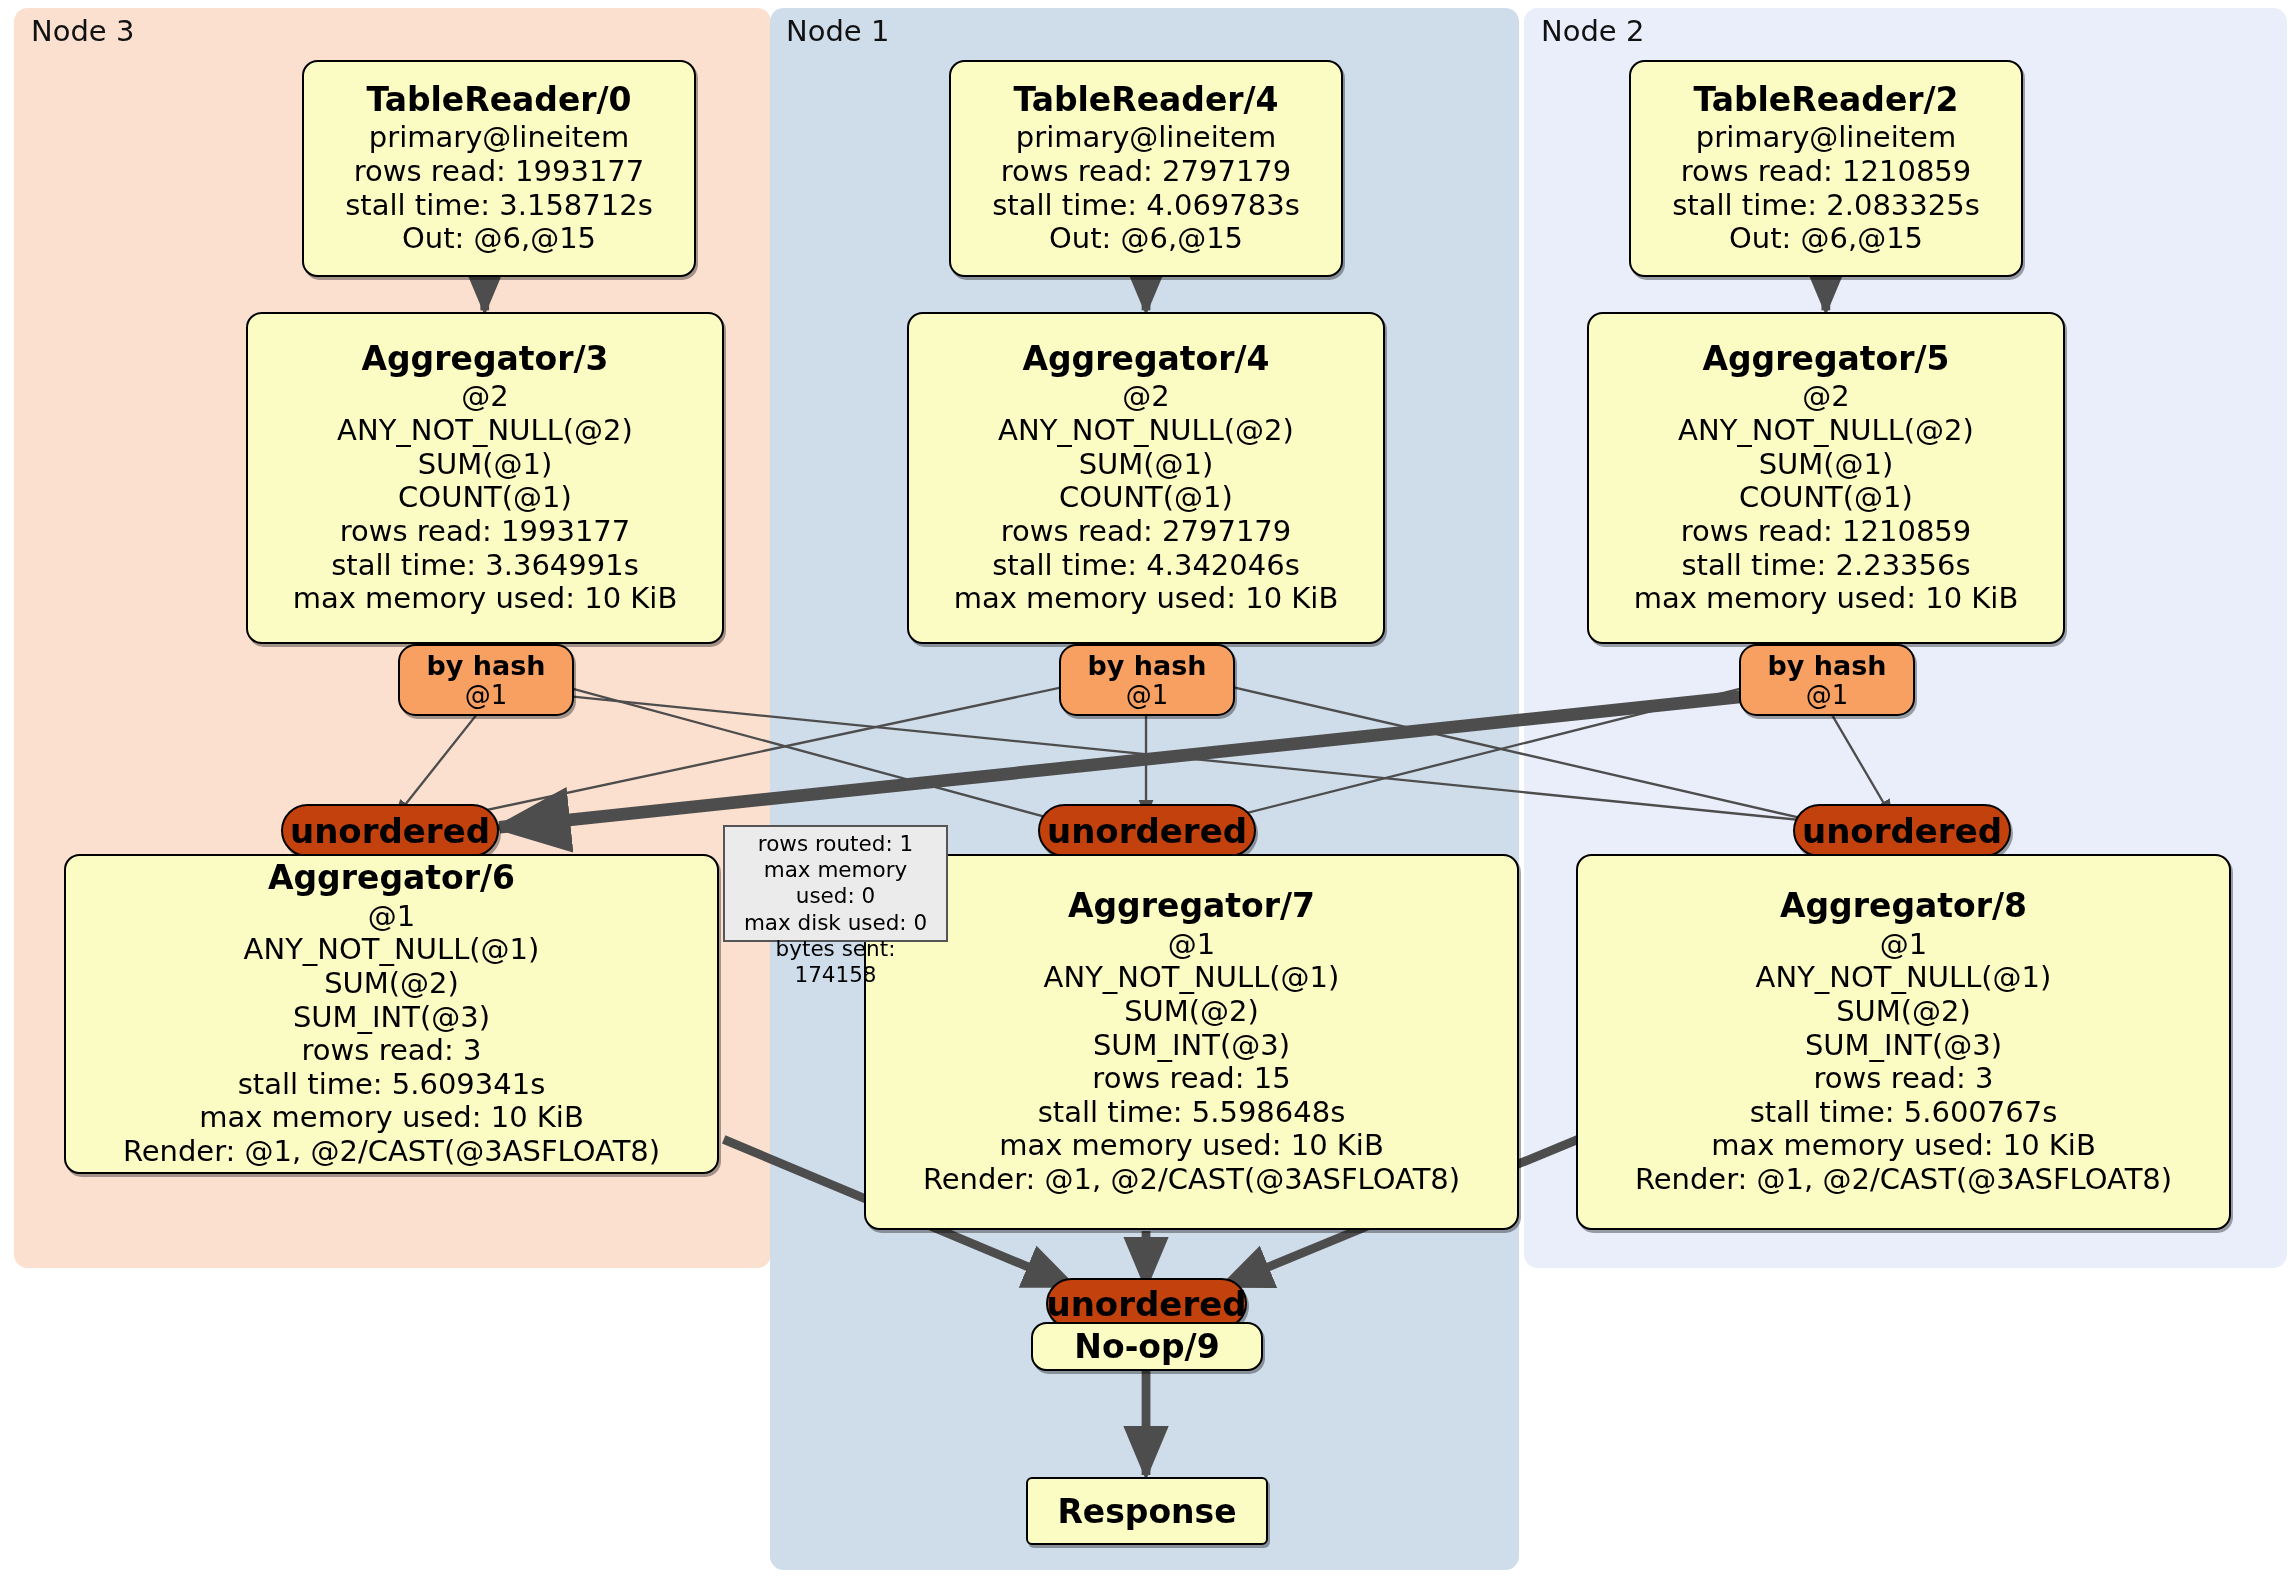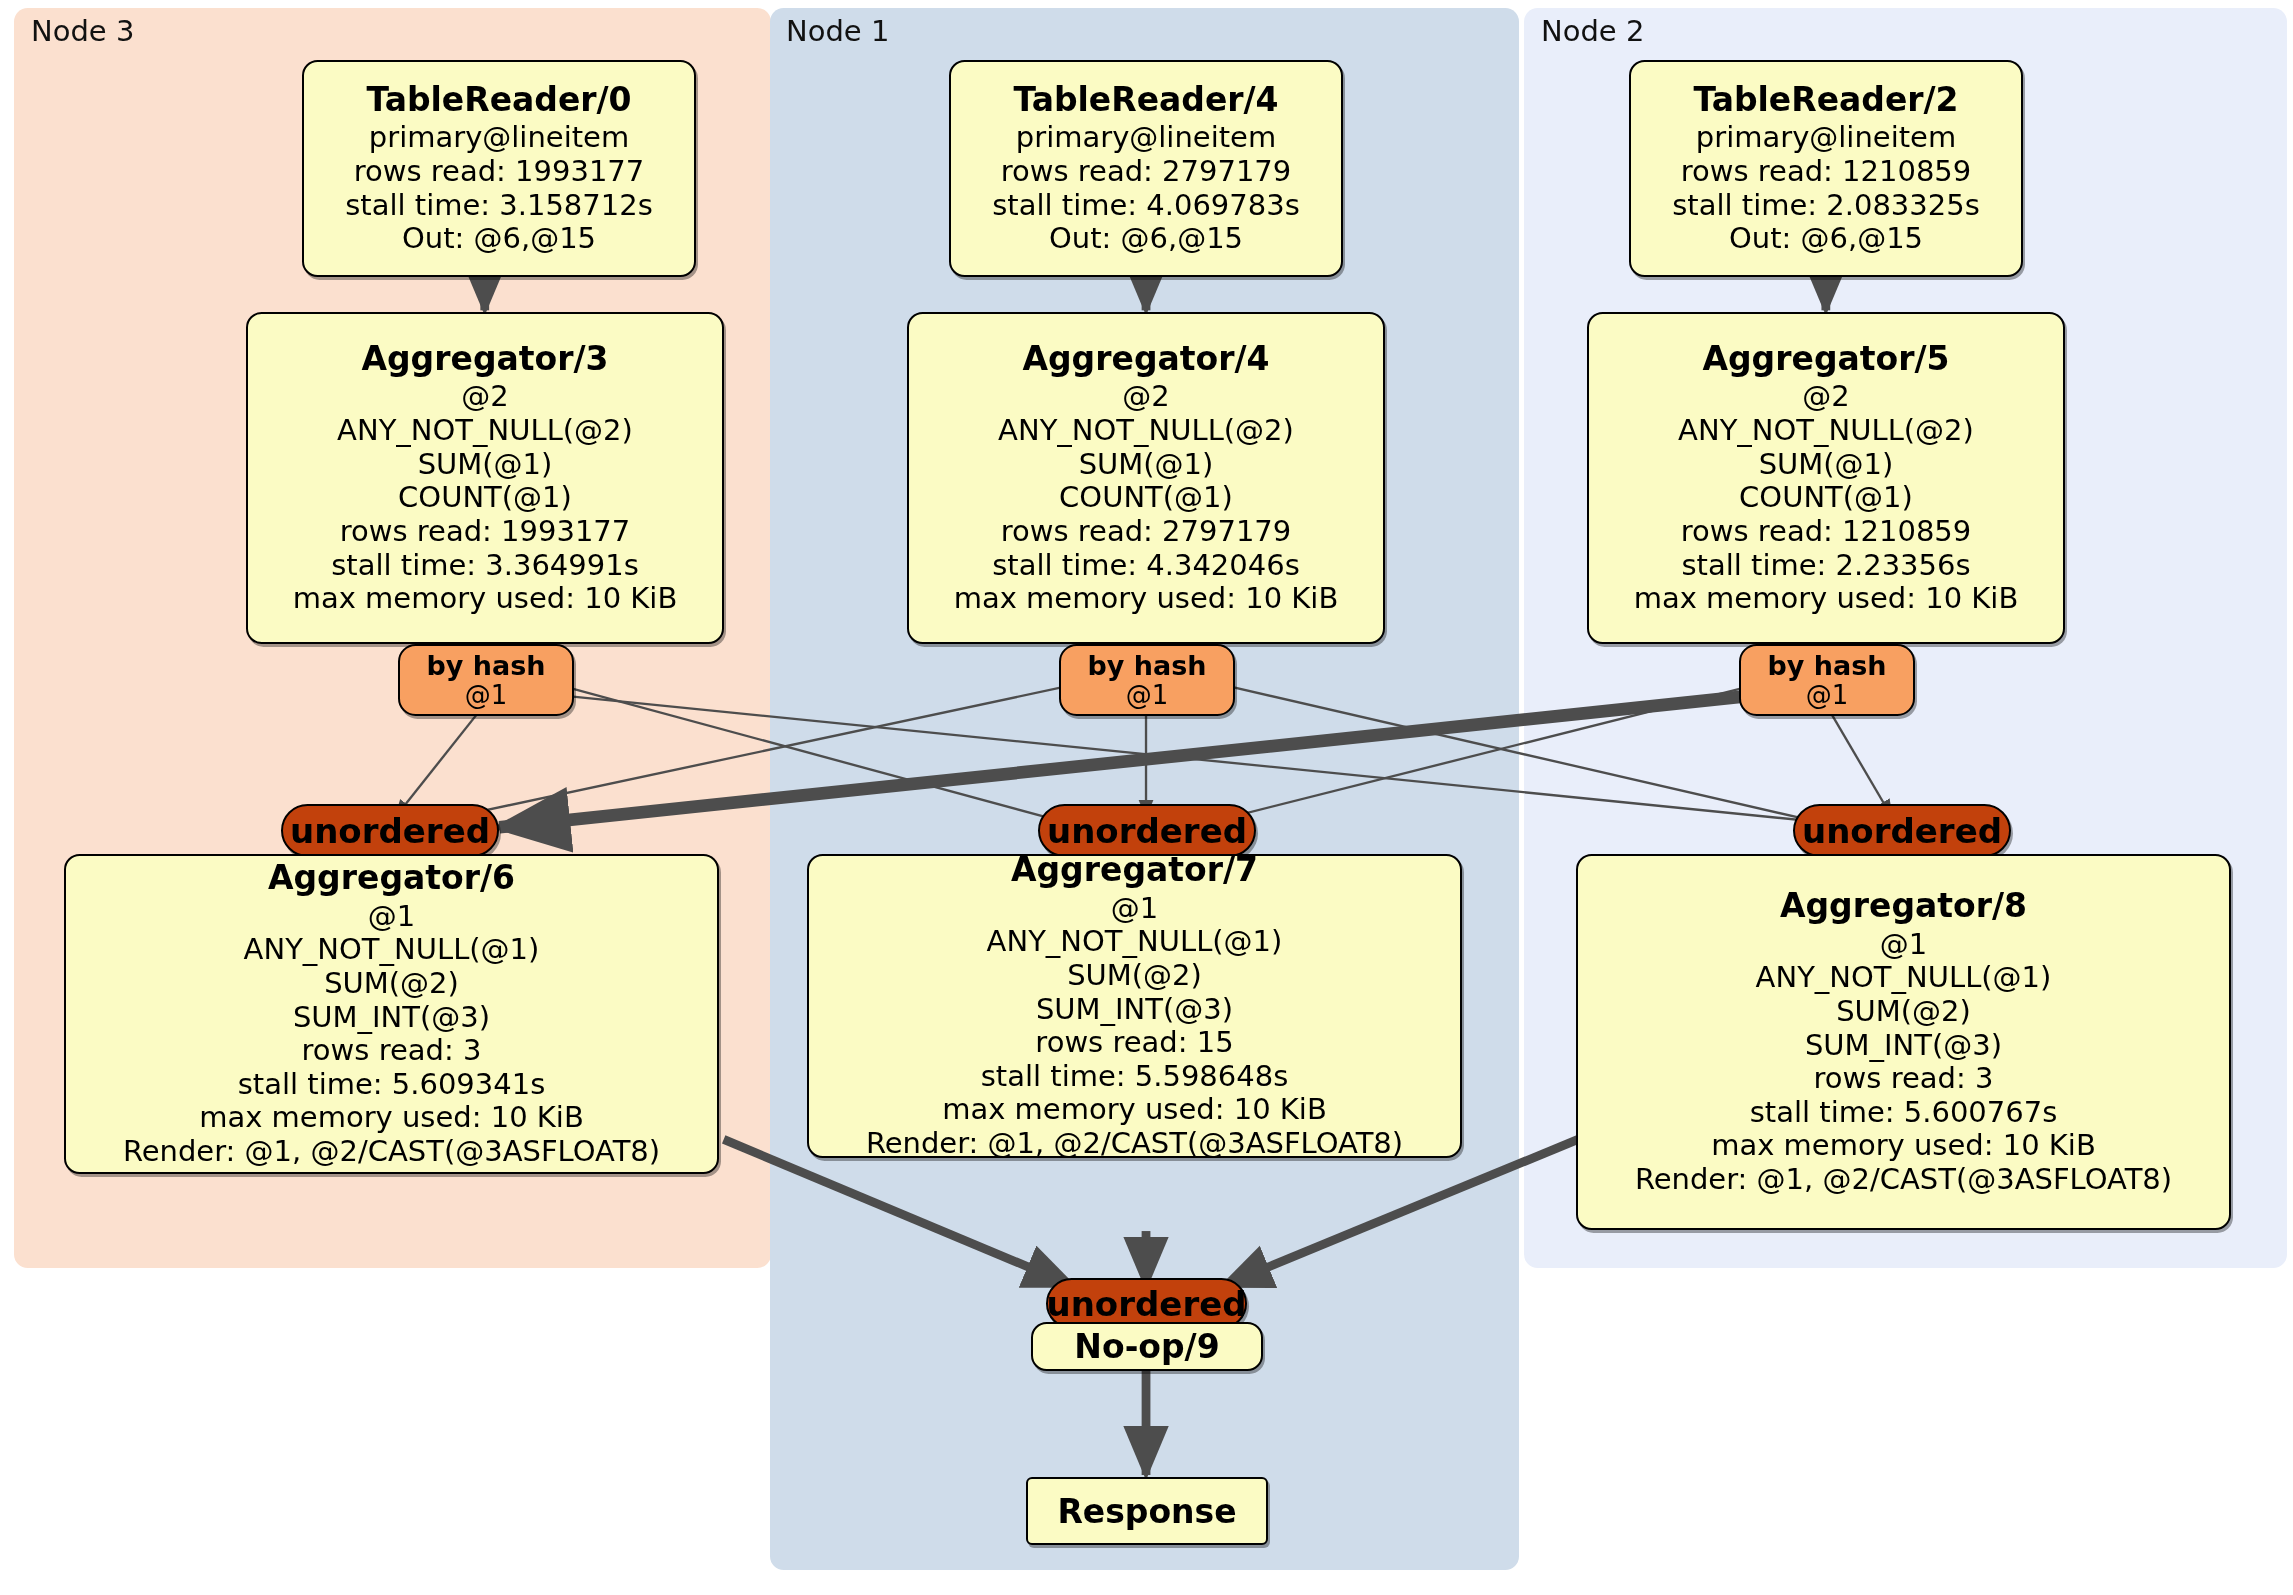--- a/index.html
+++ b/index.html
@@ -143,32 +143,38 @@
 
   <div class="pill byhash" style="left:1059px;top:632px;width:176px;height:72px;">
     <div>by hash</div>
     <div class="sub">@1</div>
   </div>
 
   <div class="pill unordered" style="left:1038px;top:804px;width:218px;height:53px;">
     <div>unordered</div>
   </div>
 
-  <div class="node proc" style="left:807px;top:854px;width:655px;height:304px;">
+  <div class="node proc" style="left:864px;top:854px;width:655px;height:376px;">
     <div class="title">Aggregator/7</div>
     <div class="line">@1</div>
     <div class="line">ANY_NOT_NULL(@1)</div>
     <div class="line">SUM(@2)</div>
     <div class="line">SUM_INT(@3)</div>
     <div class="line">rows read: 15</div>
     <div class="line">stall time: 5.598648s</div>
     <div class="line">max memory used: 10 KiB</div>
     <div class="line">Render: @1, @2/CAST(@3ASFLOAT8)</div>
   </div>
 
+  <div class="smallbox" style="left:723px;top:825px;width:225px;height:117px;">
+    <div>rows routed: 1</div>
+    <div>max memory used: 0</div>
+    <div>max disk used: 0</div>
+    <div>bytes sent: 174158</div>
+  </div>
 
   <div class="pill unordered" style="left:1046px;top:1278px;width:201px;height:51px;">
     <div>unordered</div>
   </div>
 
   <div class="node simple" style="left:1031px;top:1322px;width:232px;height:49px;">
     <div class="title">No-op/9</div>
   </div>
 
   <div class="node simple" style="left:1026px;top:1477px;width:242px;height:68px;border-radius:6px;">

